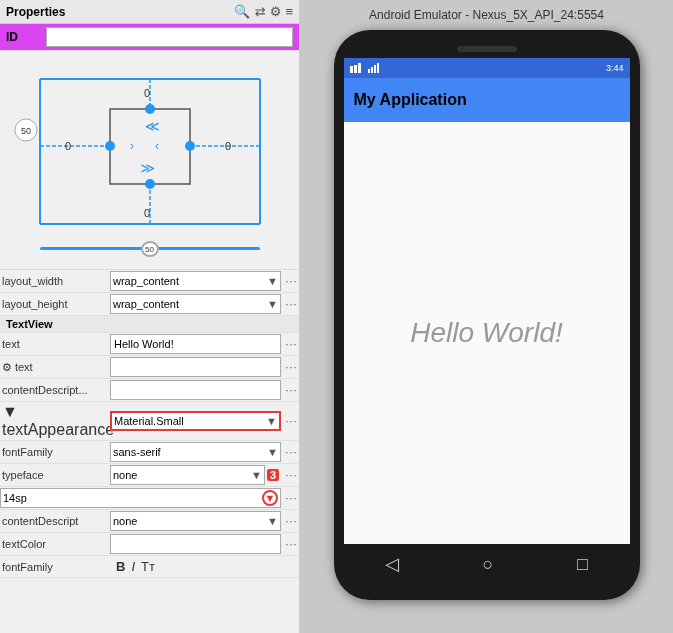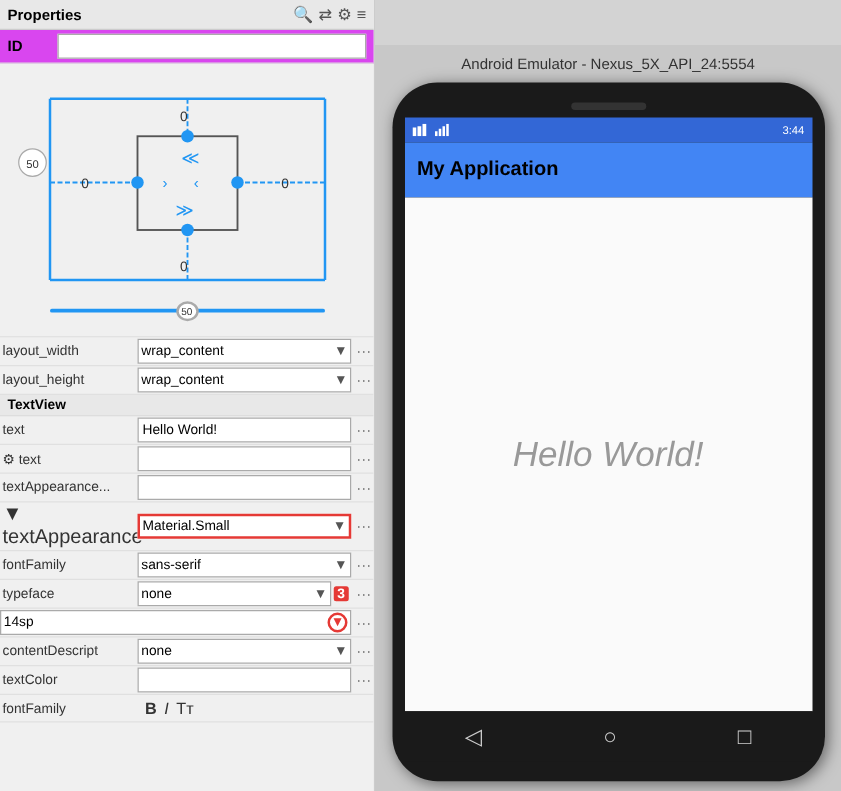--- a/index.html
+++ b/index.html
@@ -222,35 +222,34 @@
 
     
     .right-panel {
       flex: 1;
       background: #c8c8c8;
       display: flex;
       flex-direction: column;
       align-items: center;
       justify-content: flex-start;
       padding: 8px;
-      margin-top: 36px;
     }
 
     .emulator-title-bar {
       font-size: 12px;
       color: #333;
       margin-bottom: 8px;
       align-self: center;
     }
 
     .phone-outer {
       background: #1a1a1a;
       border-radius: 36px;
       padding: 16px 10px;
-      width: 346px;
+      width: 306px;
       height: 570px;
       display: flex;
       flex-direction: column;
       align-items: center;
       box-shadow: 2px 2px 12px rgba(0,0,0,0.5);
       position: relative;
     }
 
     .phone-status-bar {
       width: 100%;
@@ -432,21 +431,21 @@
 
     <div class="prop-row">
       <span class="prop-label">⚙ text</span>
       <div class="prop-value-wrap">
         <input class="prop-input" type="text" value="" style="">
         <span class="prop-dots">···</span>
       </div>
     </div>
 
     <div class="prop-row">
-      <span class="prop-label">textAppearance...</span>
+      <span class="prop-label">contentDescript...</span>
       <div class="prop-value-wrap">
         <input class="prop-input" type="text" value="" style="">
         <span class="prop-dots">···</span>
       </div>
     </div>
 
     <div class="prop-row">
       <span class="prop-label" style="font-size:16px;">▼ textAppearance</span>
       <div class="prop-value-wrap">
         <div class="prop-dropdown highlight-box">

